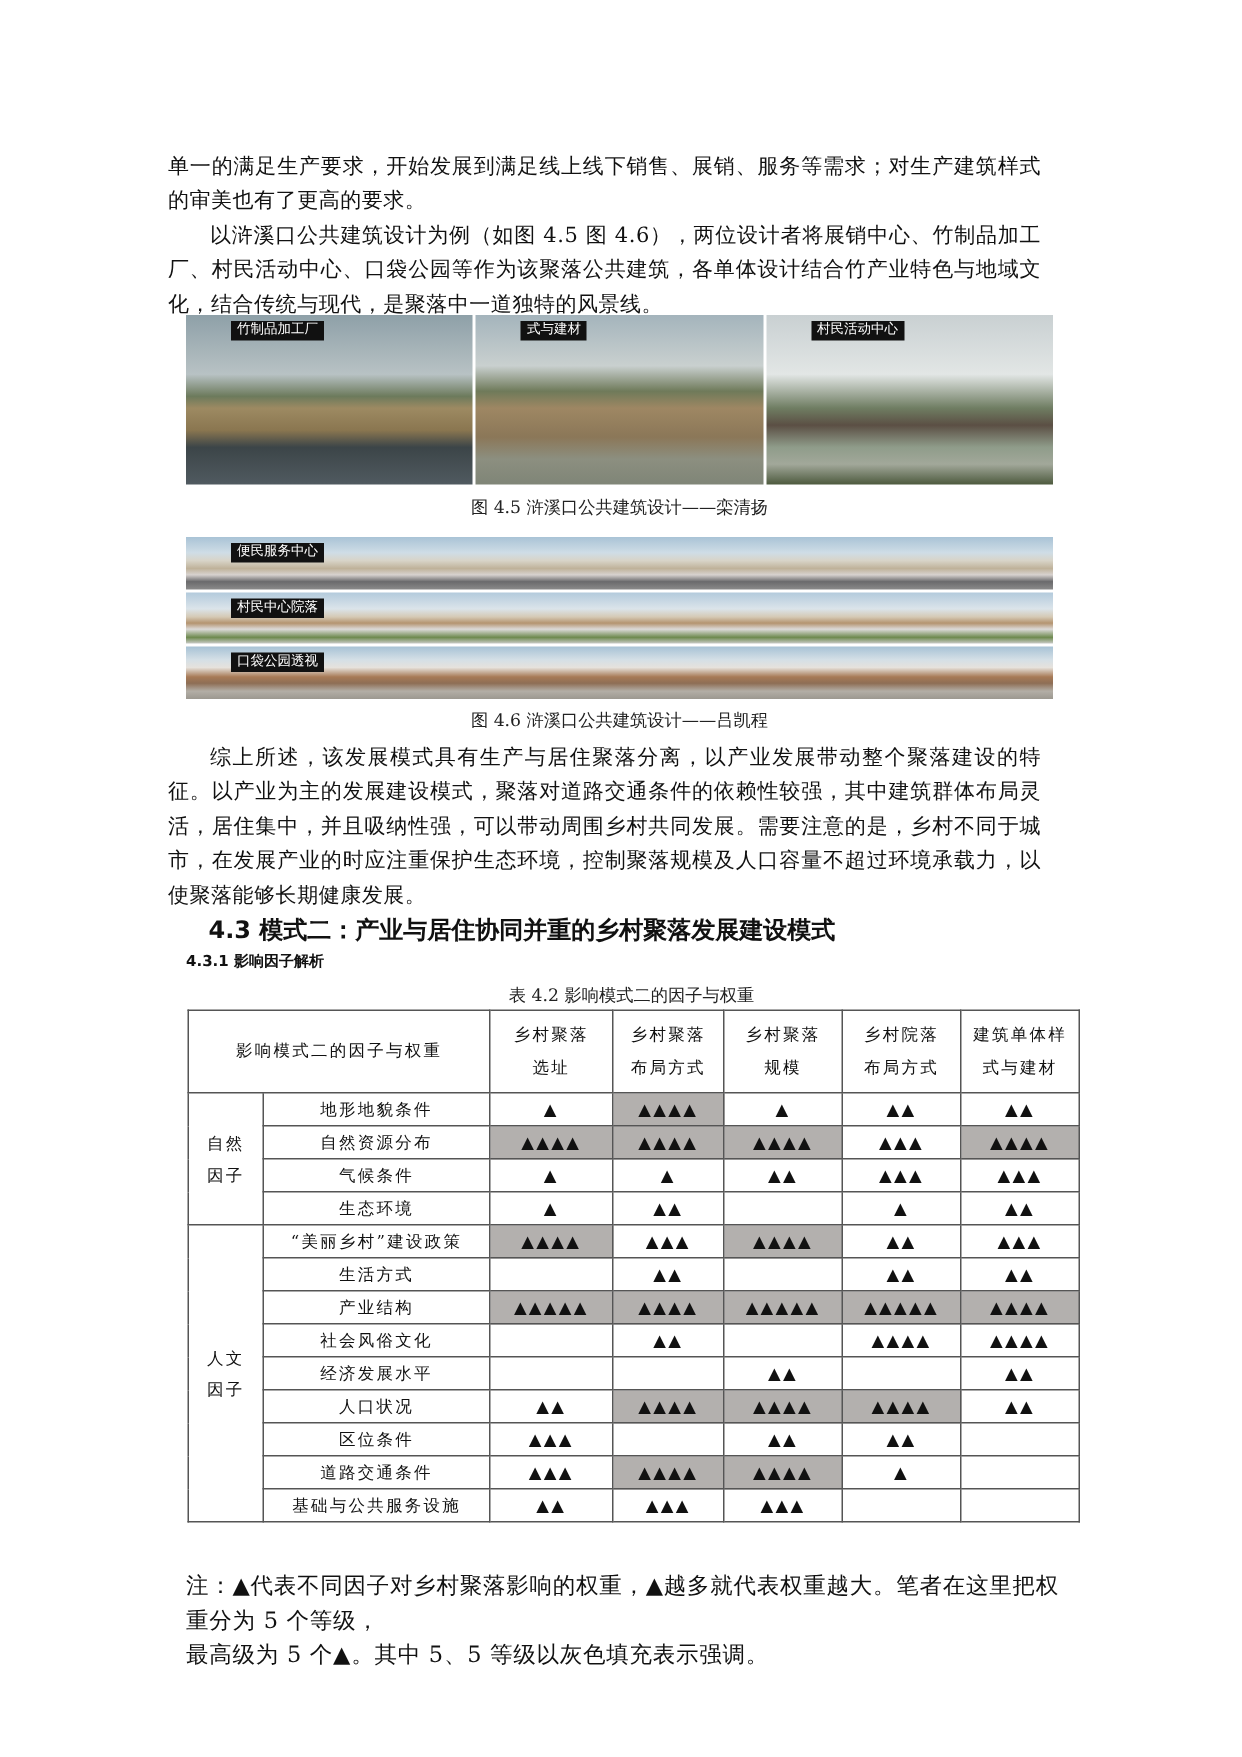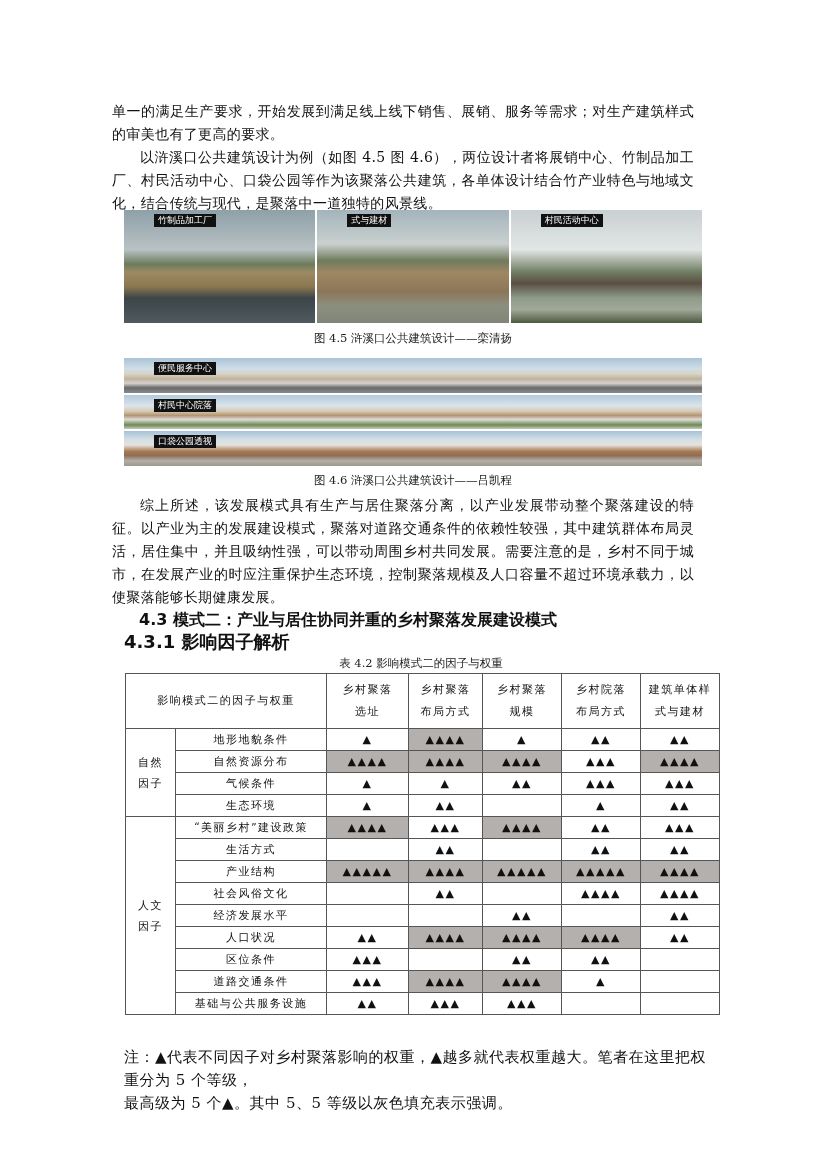--- a/index.html
+++ b/index.html
@@ -10,21 +10,21 @@
   .indent { text-indent:28px; }
   .figure { position:absolute; left:124px; width:578px; display:flex; gap:2px; }
   .panel { position:relative; flex:1; overflow:hidden; }
   .panel .tag { position:absolute; left:4px; top:4px; background:#111; color:#fff;
                 font-size:9px; line-height:13px; padding:0 4px; font-family:"DejaVu Sans",sans-serif;margin-left:26px; }
   .caption { position:absolute; left:124px; width:578px; text-align:center; font-size:11.5px;
              line-height:16px; color:#222; }
   .h2 { position:absolute; left:108px; font-family:"DejaVu Sans","Liberation Sans",sans-serif;
         font-weight:bold; font-size:16px; line-height:22px;margin-left:31px; }
   .h3 { position:absolute; left:124px; font-family:"DejaVu Sans","Liberation Sans",sans-serif;
-        font-weight:bold; font-size:18px; line-height:18px; }
+        font-weight:bold; font-size:10px; line-height:18px; }
   table.weights { position:absolute; left:125px; top:673px; width:594px; border-collapse:collapse;
                   font-size:11px; color:#111; table-layout:fixed; }
   table.weights td, table.weights th { border:1px solid #555; text-align:center; padding:0;
                   font-weight:normal; letter-spacing:1.5px; }
   table.weights th { height:54px; line-height:22px; }
   table.weights td { height:21px; line-height:21px; }
   td.shaded { background:#b3b0ae; }
   td.tri { letter-spacing:0px; font-size:11px; font-family:"DejaVu Sans",sans-serif; }
   td.group { vertical-align:middle; line-height:24px; }
   .note { position:absolute; left:124px; width:590px; font-size:15px; line-height:23px;

